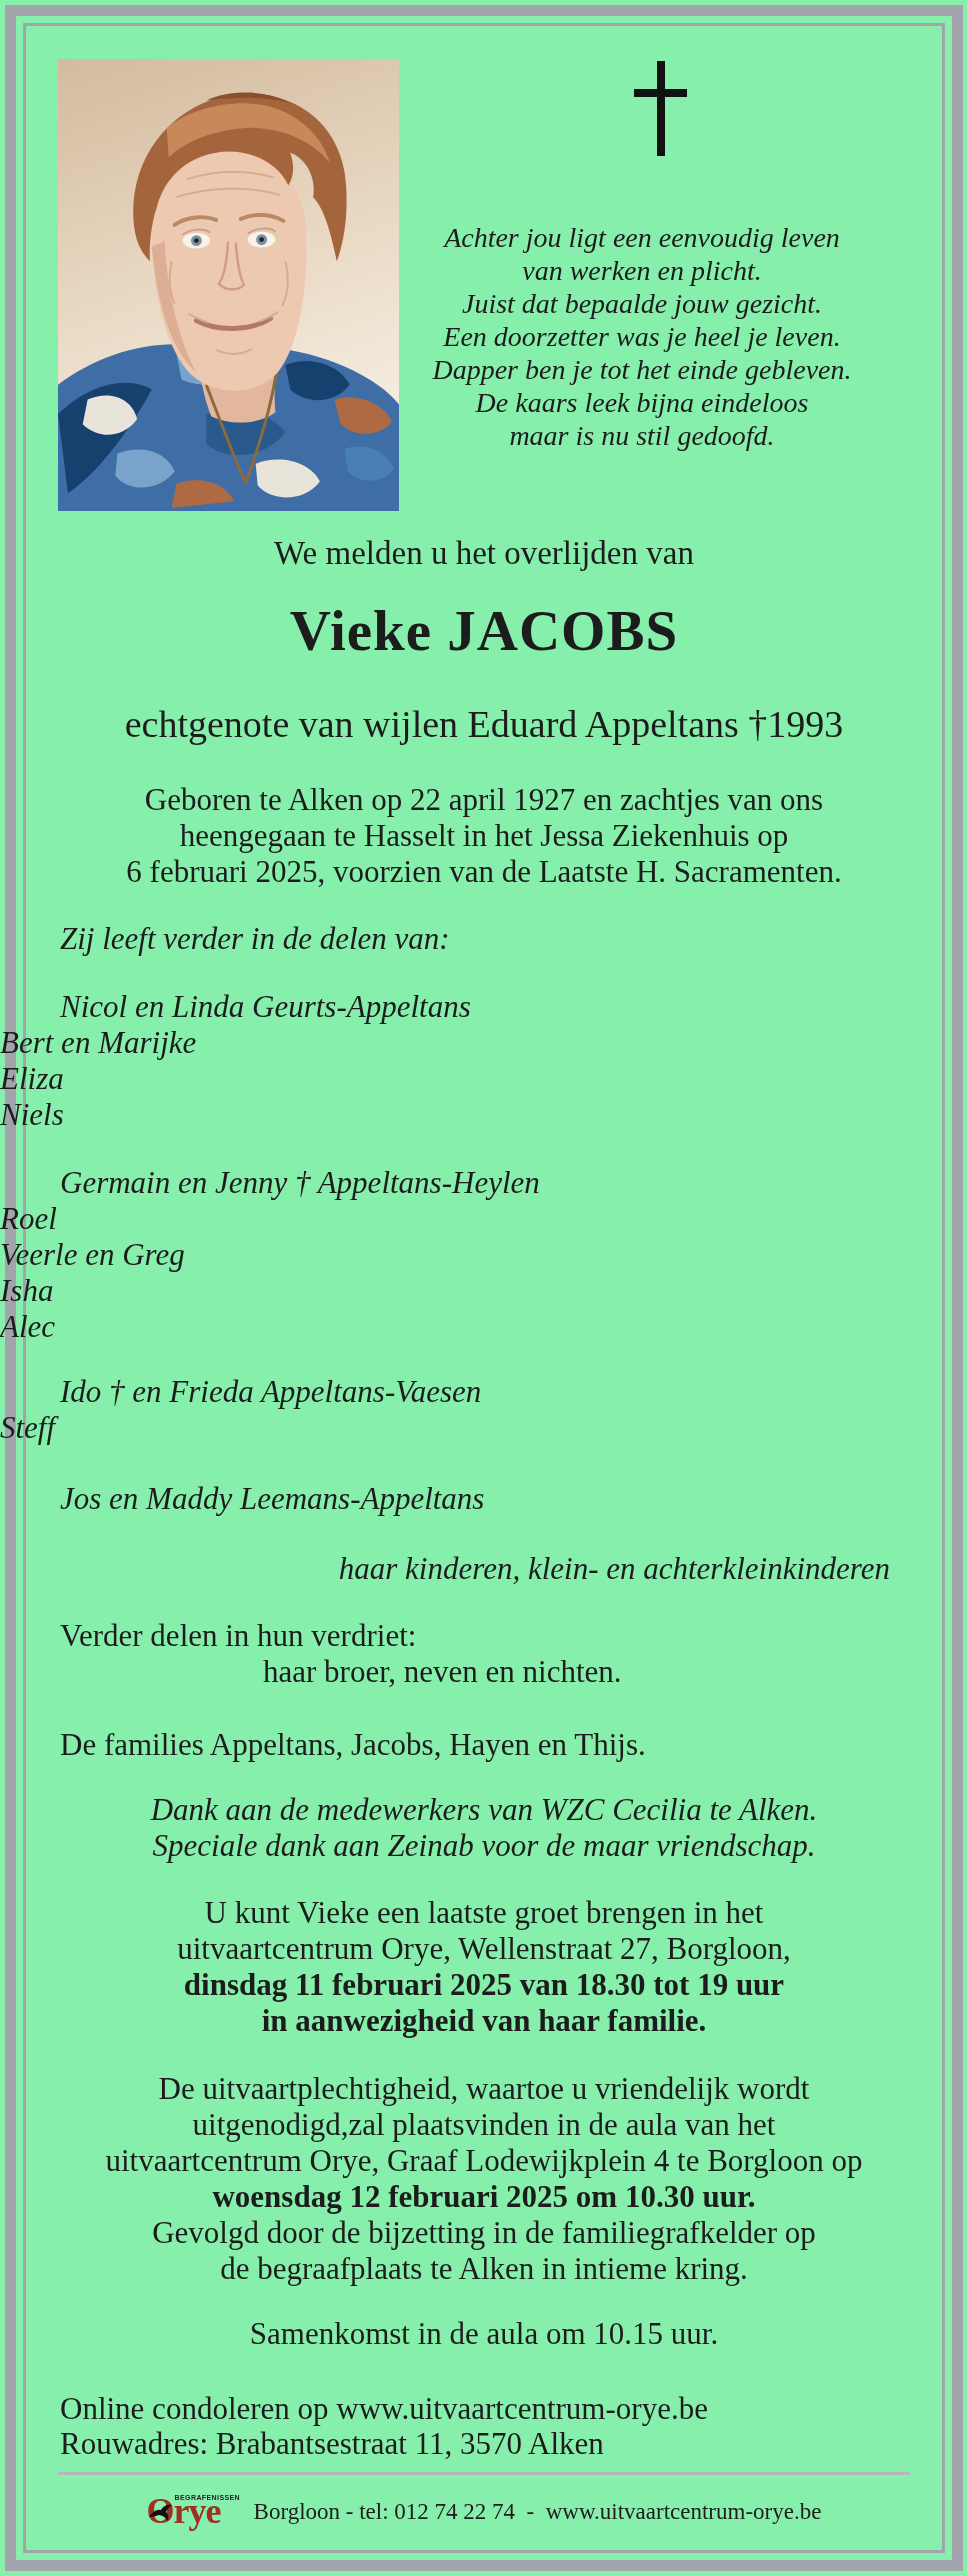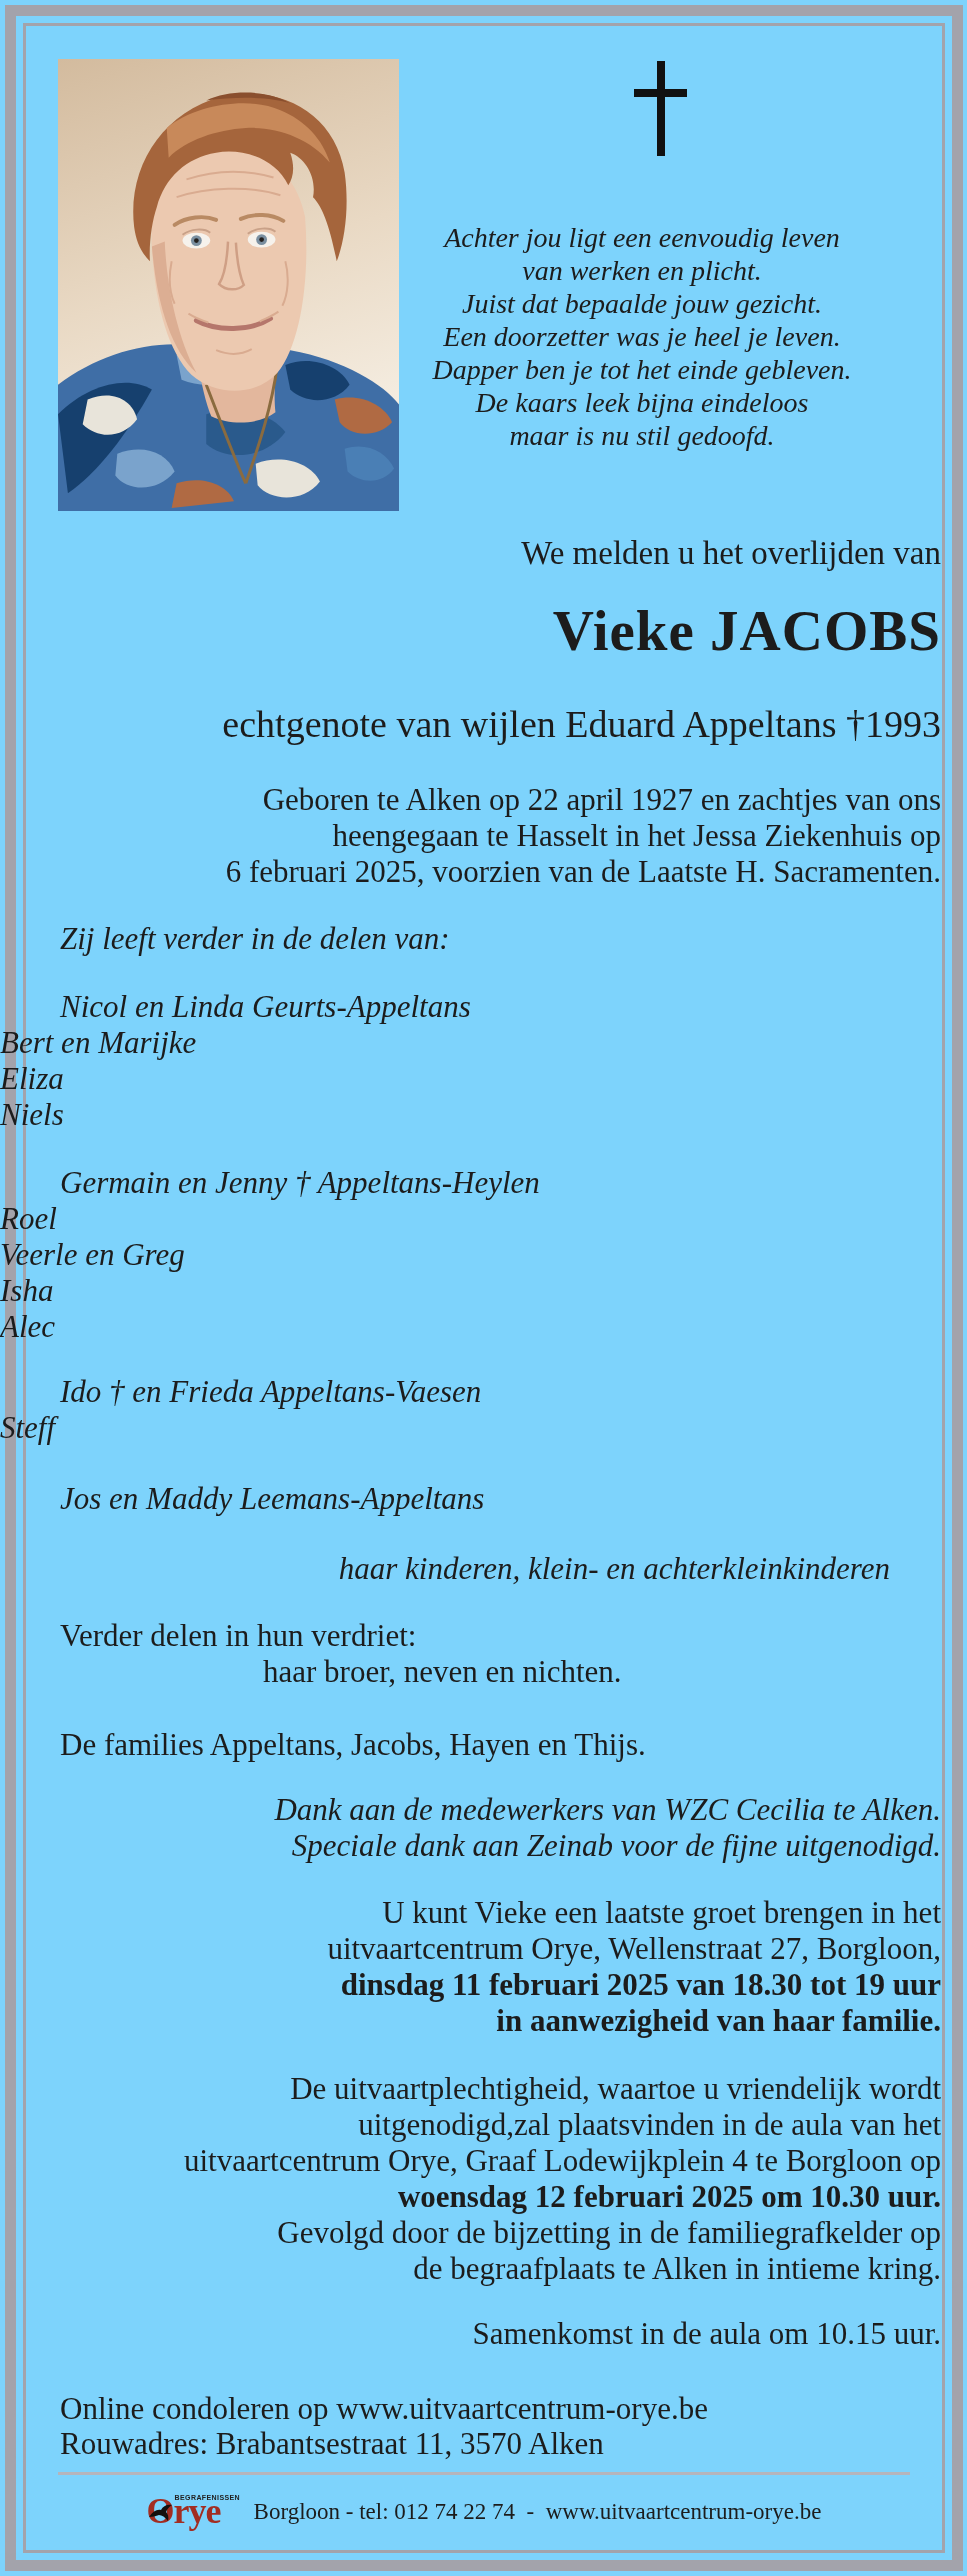--- a/index.html
+++ b/index.html
@@ -5,35 +5,35 @@
   :root{
     --frame-gray:#a3a3ab;
     --text:#1c1c1c;
     --logo-red:#a22d22;
     --divider-gray:#b5b5bc;
   }
   html,body{margin:0;padding:0;background:#ffffff;}
   .page{
     position:relative;
     width:968px;height:2576px;
-    background:#7dd3fc;
+    background:#86efac;
     font-family:"Liberation Serif","DejaVu Serif",serif;
     color:var(--text);
     overflow:hidden;
   }
   .frame-outer{
     position:absolute;left:5px;top:5px;right:5px;bottom:5px;
     border:11px solid var(--frame-gray);
   }
   .frame-inner{
     position:absolute;left:23px;top:23px;right:23px;bottom:23px;
     border:3px solid var(--frame-gray);
   }
   .abs{position:absolute;}
-  .center-block{left:27px;right:27px;text-align:right;}
+  .center-block{left:27px;right:27px;text-align:center;}
   .body-text{font-size:31px;line-height:36px;}
   .italic{font-style:italic;}
   .bold{font-weight:bold;}
   .photo{
     position:absolute;left:58px;top:59px;width:341px;height:452px;
   }
   .photo svg{display:block;width:100%;height:100%;}
   .right-col{position:absolute;left:387px;width:510px;text-align:center;}
   .cross{position:absolute;left:634px;top:61px;width:53px;height:95px;}
   .cross .vbar{position:absolute;left:23px;top:0;width:8px;height:95px;background:#111;}
@@ -199,21 +199,21 @@
   </div>
 
   <div class="abs body-text italic fam-note">haar kinderen, klein- en achterkleinkinderen</div>
 
   <div class="abs body-text grief-intro">Verder delen in hun verdriet:</div>
   <div class="abs body-text grief-line">haar broer, neven en nichten.</div>
   <div class="abs body-text families-line">De families Appeltans, Jacobs, Hayen en Thijs.</div>
 
   <div class="abs center-block body-text italic thanks-block">
     <div>Dank aan de medewerkers van WZC Cecilia te Alken.</div>
-    <div>Speciale dank aan Zeinab voor de fijne uitgenodigd.</div>
+    <div>Speciale dank aan Zeinab voor de maar vriendschap.</div>
   </div>
 
   <div class="abs center-block body-text visitation-block">
     <div>U kunt Vieke een laatste groet brengen in het</div>
     <div>uitvaartcentrum Orye, Wellenstraat 27, Borgloon,</div>
     <div class="bold">dinsdag 11 februari 2025 van 18.30 tot 19 uur</div>
     <div class="bold">in aanwezigheid van haar familie.</div>
   </div>
 
   <div class="abs center-block body-text funeral-block">

